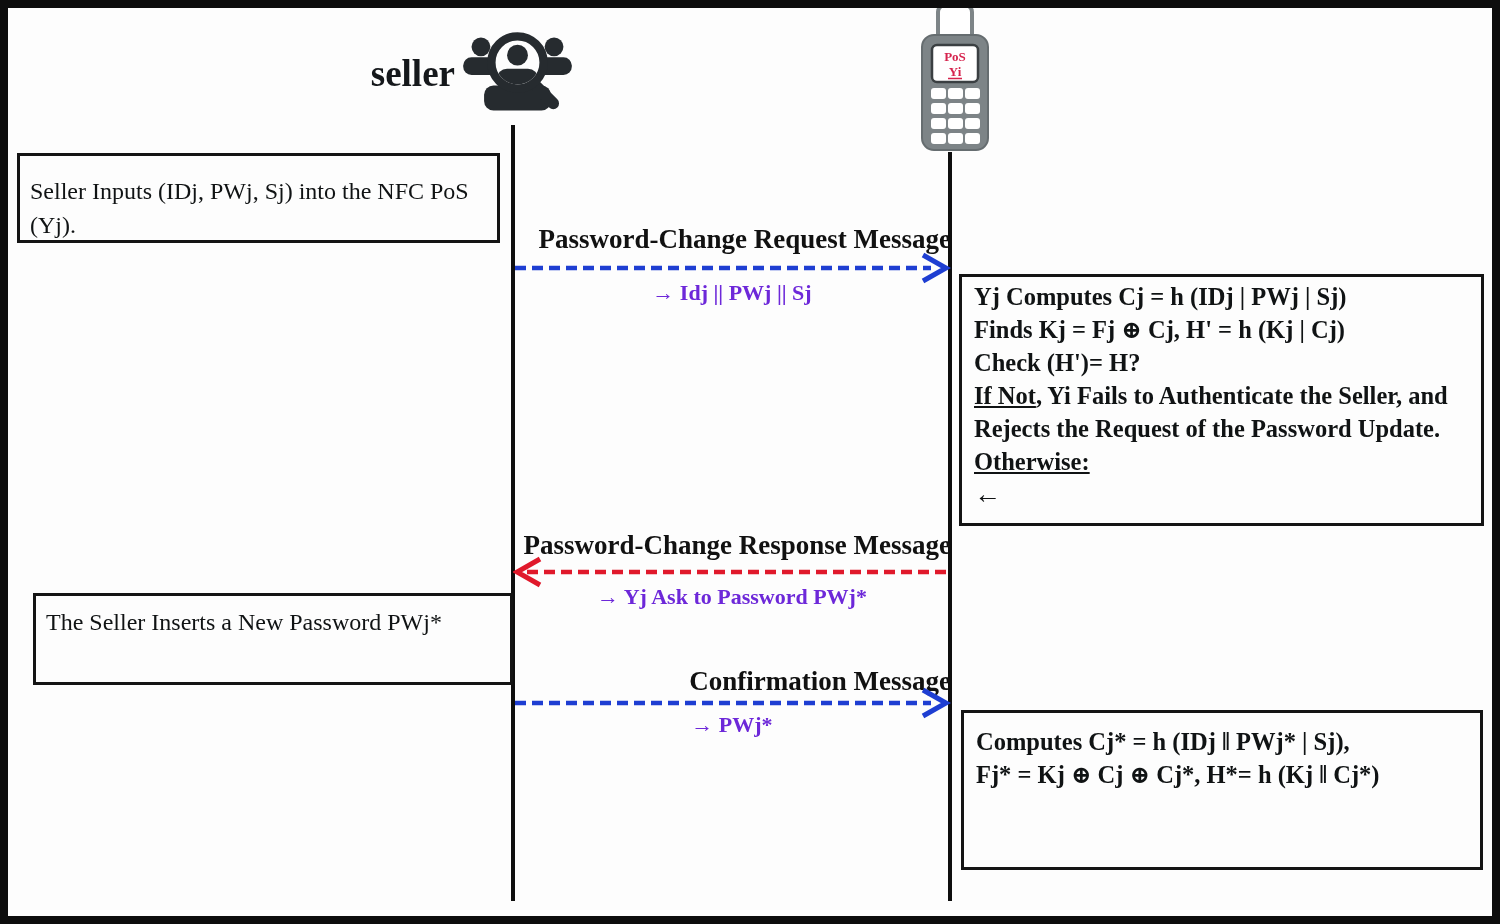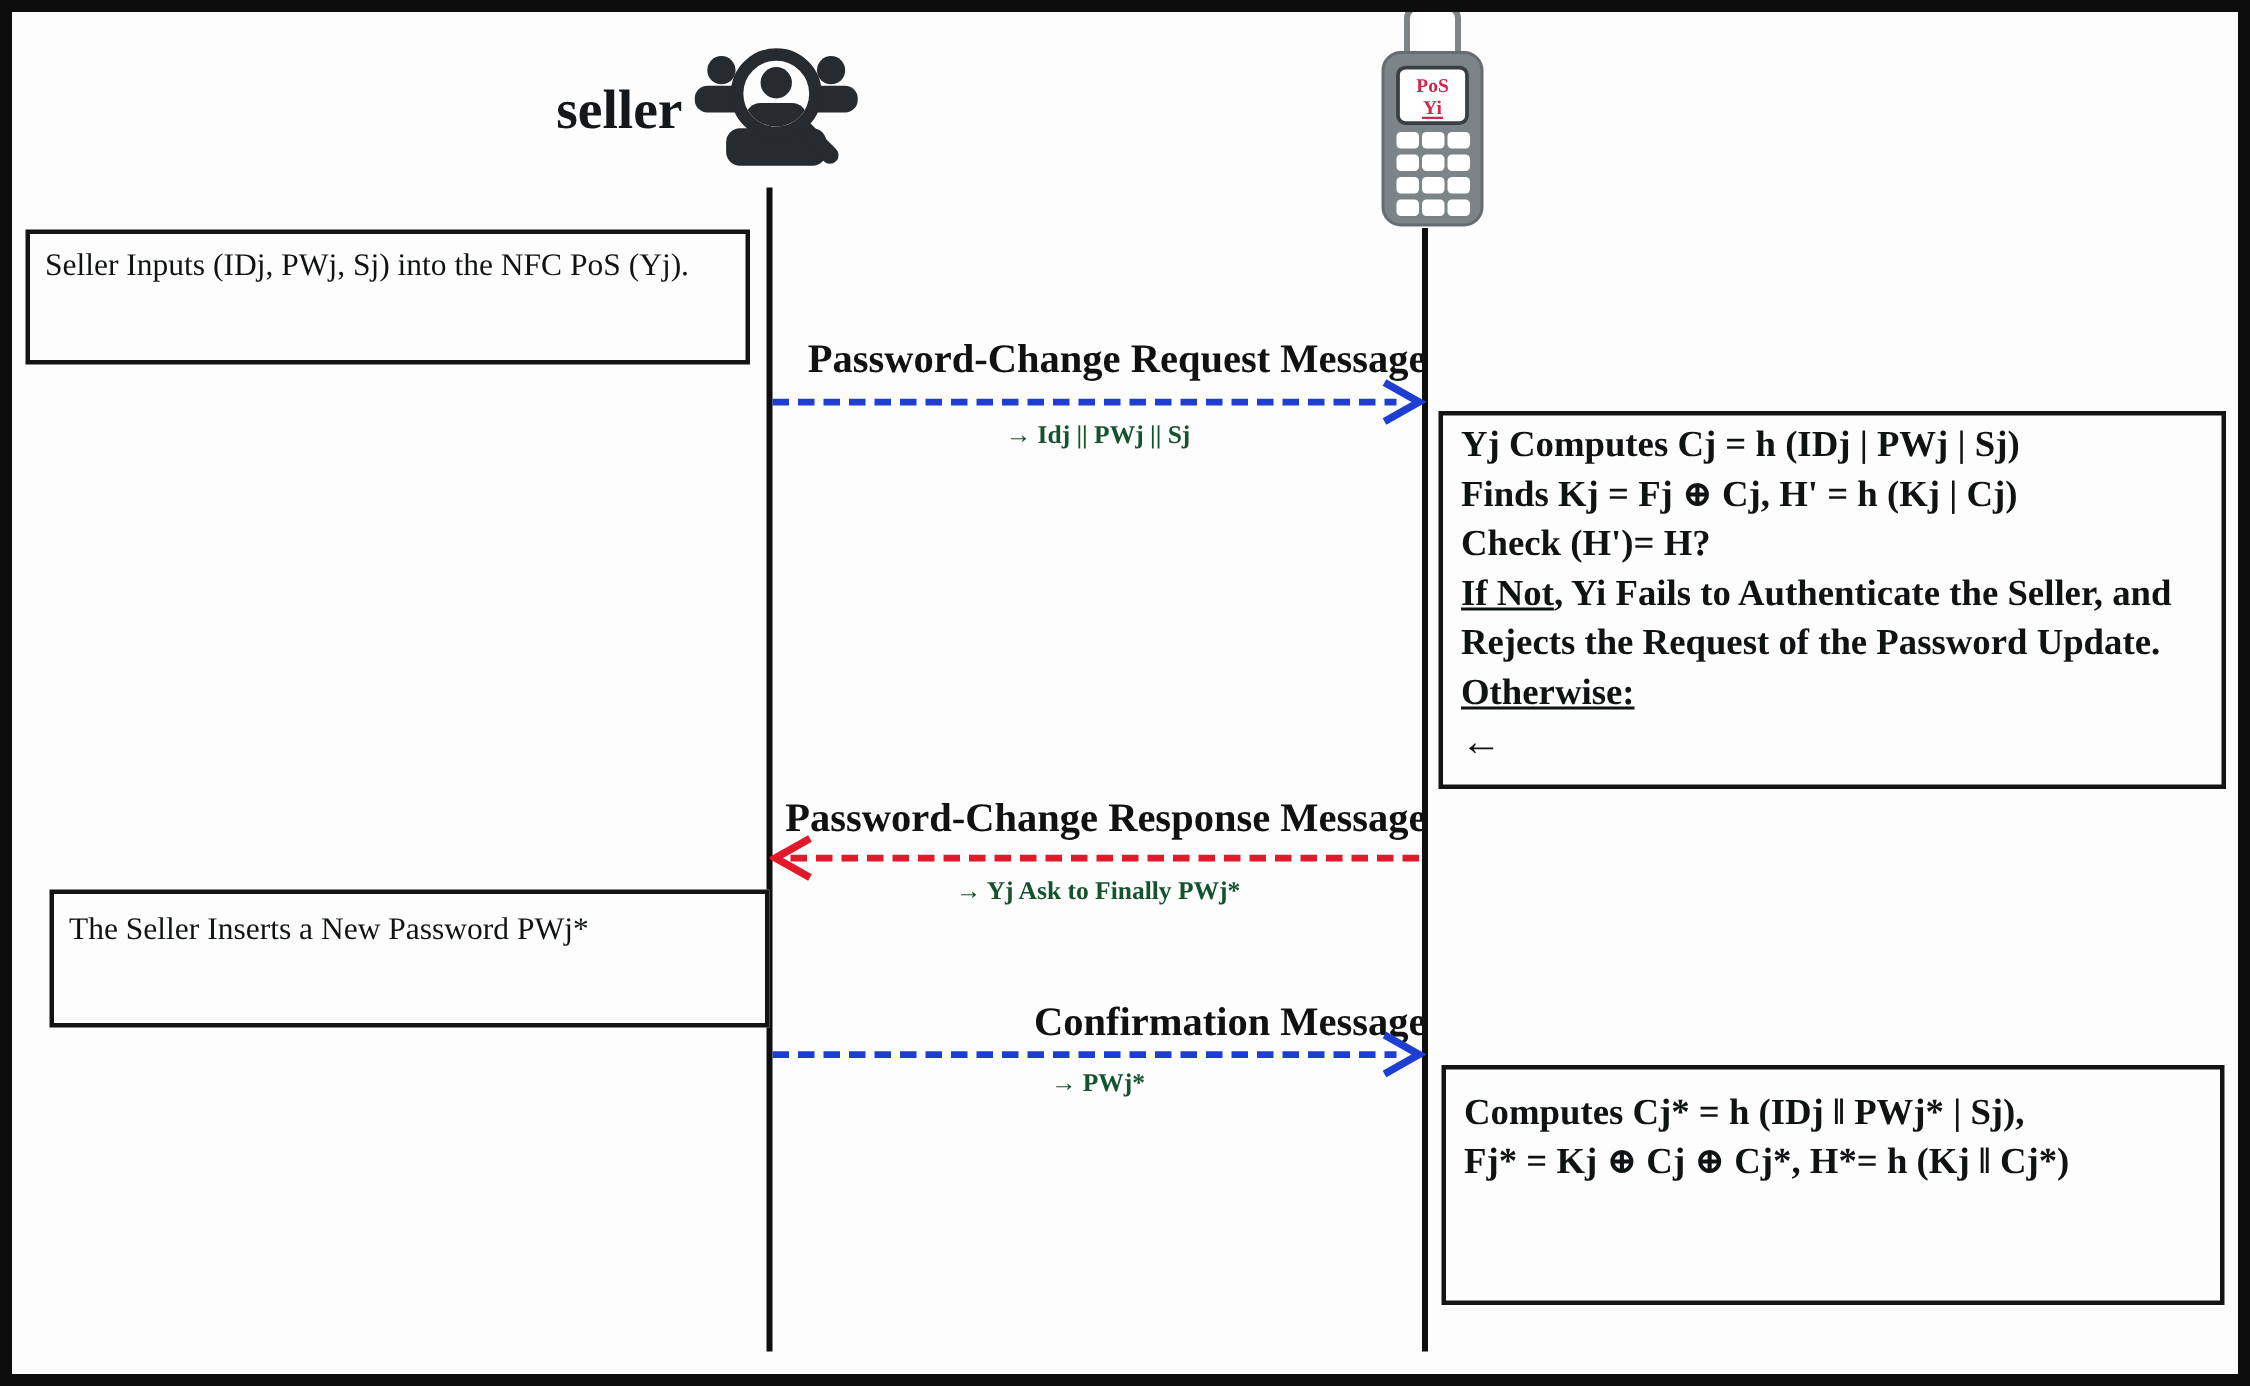--- a/index.html
+++ b/index.html
@@ -6,32 +6,32 @@
   .stage{
     position:relative;width:1500px;height:924px;background:#fdfdfd;
     font-family:"Liberation Serif","DejaVu Serif",serif;color:#101314;
     overflow:hidden;
   }
   .frame{position:absolute;inset:0;border:8px solid #0d0d0d;pointer-events:none;z-index:60;}
   .abs{position:absolute;}
   .lifeline{position:absolute;width:4px;background:#0e0e0e;}
   .note{
     position:absolute;box-sizing:border-box;border:3px solid #141414;background:#fdfdfd;
-    font-size:21px;line-height:1.42;padding:6px 10px;
+    font-size:24px;line-height:1.42;padding:18px 10px;
   }
   .note-right{
     font-weight:700;font-size:24.5px;line-height:33px;padding:3px 12px;
   }
   .msg-title{
     position:absolute;width:438px;left:513px;text-align:right;
     font-weight:700;font-size:27px;color:#111;white-space:nowrap;
   }
   .msg-param{
     position:absolute;width:438px;left:513px;text-align:center;
-    font-weight:700;font-size:17px;color:#14532d;white-space:nowrap;
+    font-weight:700;font-size:22px;color:#6d28d9;white-space:nowrap;
   }
   .msg-arrow{position:absolute;left:513px;width:438px;height:32px;}
   .u{text-decoration:underline;}
   .seller-label{
     position:absolute;left:340px;top:52px;width:115px;text-align:right;
     font-size:37px;font-weight:700;color:#15181b;
   }
   .back-arrow{font-size:27px;letter-spacing:-2px;}
 </style>
 </head>
@@ -107,21 +107,21 @@
     <div><span class="u">If Not</span><span>, Yi Fails to Authenticate the Seller, and Rejects the Request of the Password Update.</span></div>
     <div><span class="u">Otherwise:</span></div>
     <div class="back-arrow">←</div>
   </div>
 
   <div class="msg-title" style="top:530px">Password-Change Response Message</div>
   <svg class="msg-arrow" style="top:556px" viewBox="0 0 438 32">
     <line x1="14" y1="16" x2="436" y2="16" stroke-width="4.5" stroke-dasharray="11,6" stroke="#e0192b"></line>
     <path d="M27,3 L4,16 L27,29" fill="none" stroke-width="5" stroke="#e0192b"></path>
   </svg>
-  <div class="msg-param" style="top:584px">→ Yj Ask to Finally PWj*</div>
+  <div class="msg-param" style="top:584px">→ Yj Ask to Password PWj*</div>
 
   <div class="msg-title" style="top:666px">Confirmation Message</div>
   <svg class="msg-arrow" style="top:687px" viewBox="0 0 438 32">
     <line x1="2" y1="16" x2="418" y2="16" stroke-width="4.5" stroke-dasharray="11,6" stroke="#1e3ed2"></line>
     <path d="M410,3 L433,16 L410,29" fill="none" stroke-width="5" stroke="#1e3ed2"></path>
   </svg>
   <div class="msg-param" style="top:712px">→ PWj*</div>
 
   <div class="note note-right" style="left:961px;top:710px;width:522px;height:160px;padding-top:12px">
     <div>Computes Cj* = h (IDj ‖ PWj* | Sj),</div>

